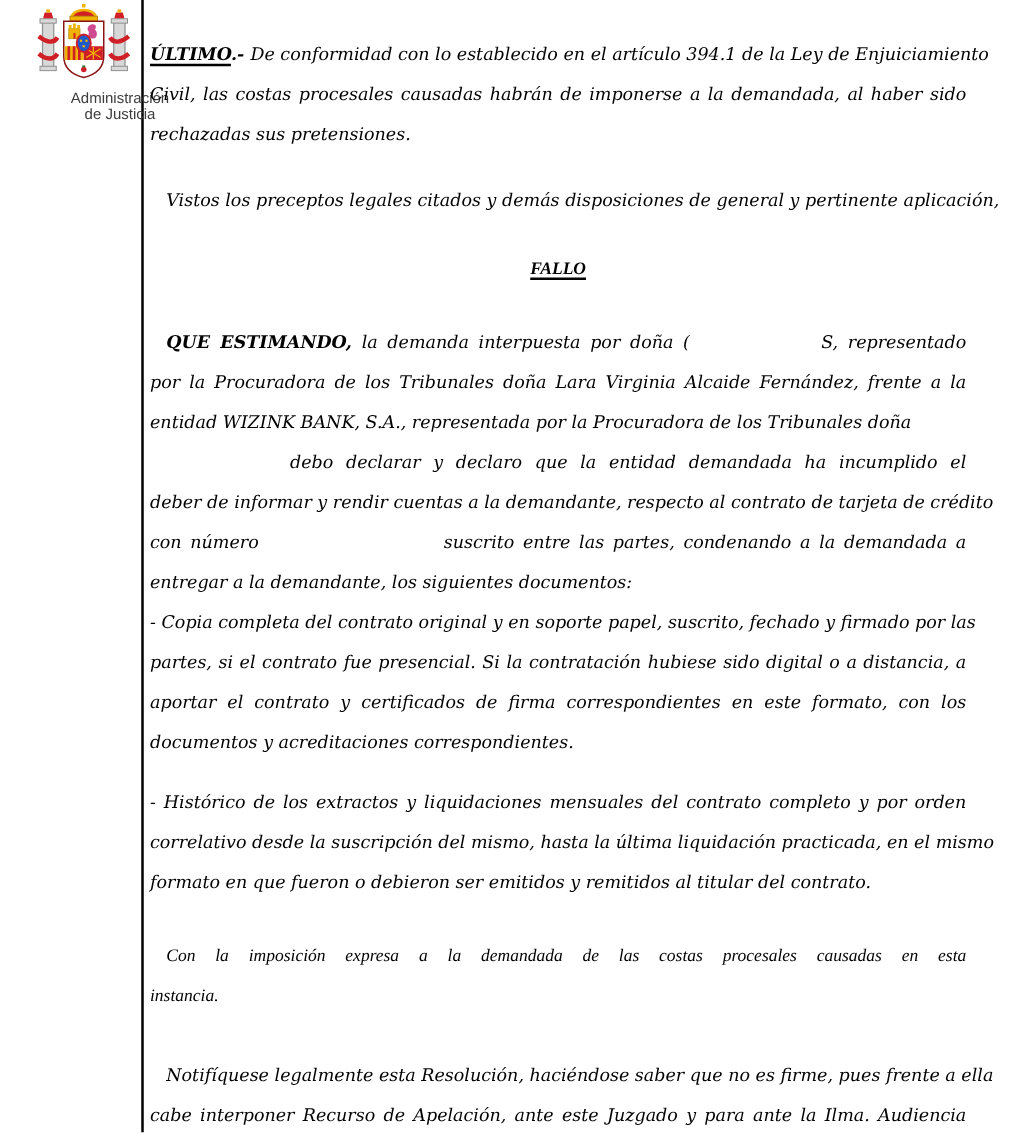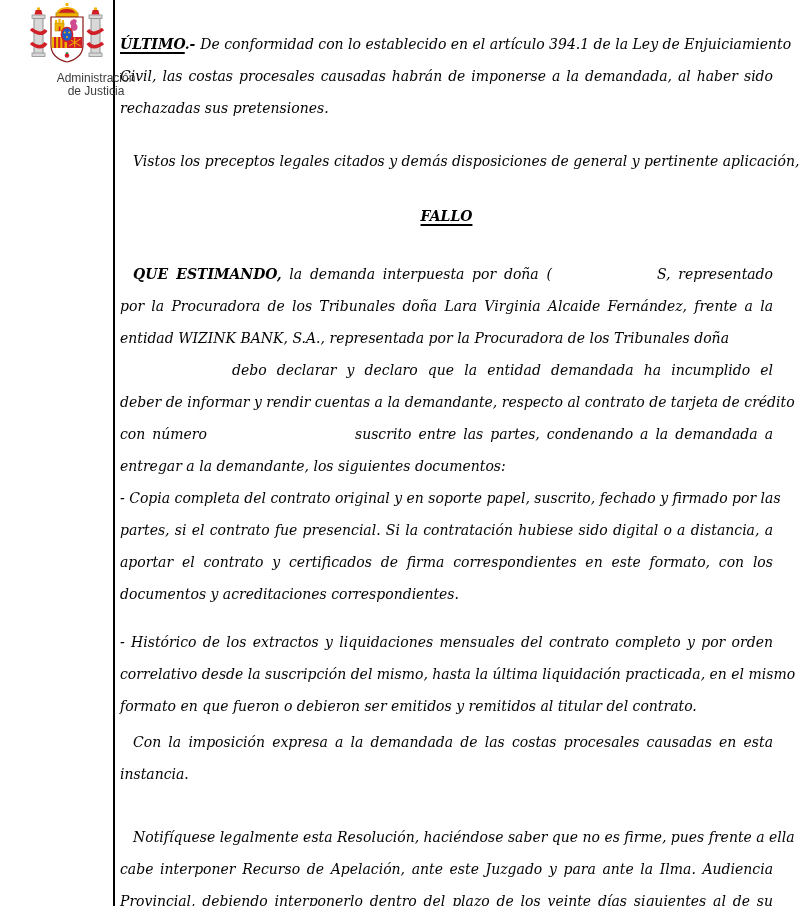--- a/index.html
+++ b/index.html
@@ -18,21 +18,21 @@
   .doc{
     position:absolute;left:120px;top:0;width:653px;padding-top:24px;
     font-style:italic;font-size:14px;color:var(--ink);
   }
   .para{margin:0;}
   .line{
     height:32px;line-height:32px;white-space:nowrap;
     text-align:left;
   }
   .line.j{text-align:justify;text-align-last:justify;}
-  .line.c{text-align:center;text-align-last:center;}
+  .line.c{text-align:center;text-align-last:center;font-family:Liberation Serif, serif;}
   .b{font-weight:bold;}
   .u{text-decoration:underline;text-underline-offset:3px;text-decoration-thickness:1.5px;}
   .gap{display:inline-block;height:1px;}
 </style>
 </head>
 <body style="--ink: #000000; --red: #d01f26; --gold: #f0b400; --blue: #1f5ac8; --silver: #d8d8d8; --lion: #cf4a8e; --green: #2e7d32;">
 
 <div class="vrule" style="background: rgb(0, 0, 0);"></div>
 
 <div class="emblem-wrap">
@@ -115,21 +115,21 @@
       <div class="line j"><span class="">- Copia completa del contrato original y en soporte papel, suscrito, fechado y firmado por las</span></div>
       <div class="line j"><span class="">partes, si el contrato fue presencial. Si la contratación hubiese sido digital o a distancia, a</span></div>
       <div class="line j"><span class="">aportar el contrato y certificados de firma correspondientes en este formato, con los</span></div>
       <div class="line"><span class="">documentos y acreditaciones correspondientes.</span></div>
     </div>
     <div class="para" style="margin-top: 16px;">
       <div class="line j"><span class="">- Histórico de los extractos y liquidaciones mensuales del contrato completo y por orden</span></div>
       <div class="line j"><span class="">correlativo desde la suscripción del mismo, hasta la última liquidación practicada, en el mismo</span></div>
       <div class="line"><span class="">formato en que fueron o debieron ser emitidos y remitidos al titular del contrato.</span></div>
     </div>
-    <div class="para" style="margin-top: 4px;">
+    <div class="para" style="margin-top: 28px; font-family: Liberation Serif, serif;">
       <div class="line j" style="padding-left: 13px;"><span class="">Con la imposición expresa a la demandada de las costas procesales causadas en esta</span></div>
       <div class="line"><span class="">instancia.</span></div>
     </div>
     <div class="para" style="margin-top: 16px;">
       <div class="line j" style="padding-left: 13px; margin-top: 31px;"><span class="">Notifíquese legalmente esta Resolución, haciéndose saber que no es firme, pues frente a ella</span></div>
       <div class="line j"><span class="">cabe interponer Recurso de Apelación, ante este Juzgado y para ante la Ilma. Audiencia</span></div>
       <div class="line j"><span class="">Provincial, debiendo interponerlo dentro del plazo de los veinte días siguientes al de su</span></div>
     </div>
   </div>
 

